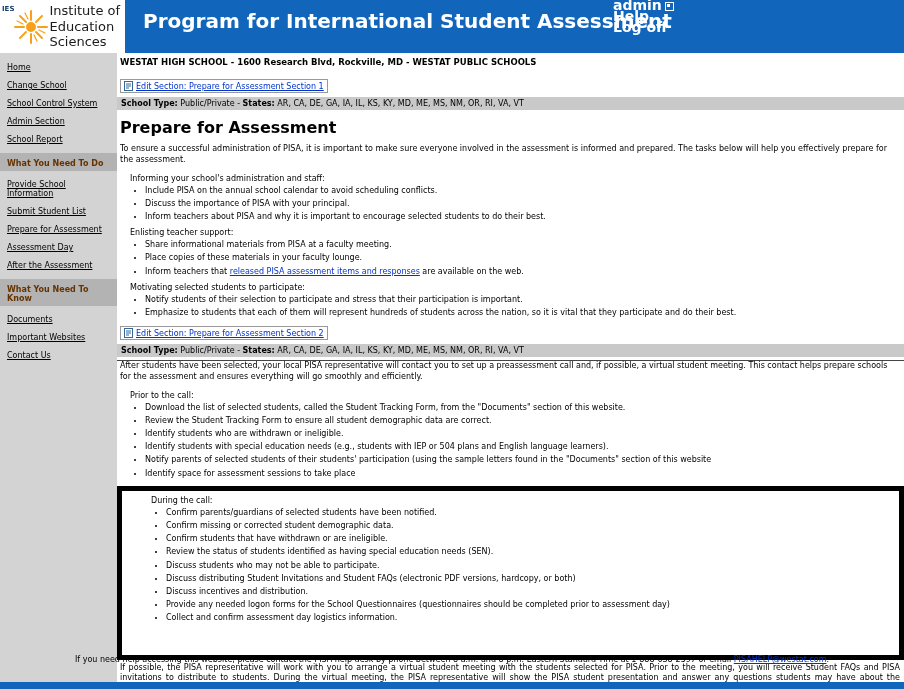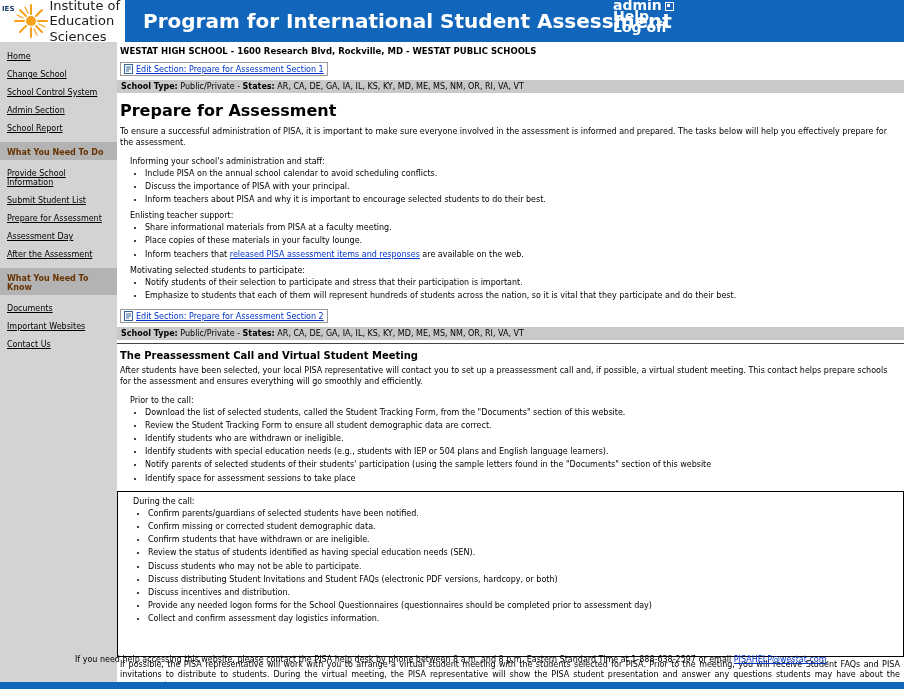--- a/index.html
+++ b/index.html
@@ -1,55 +1,55 @@
 <!DOCTYPE html>
 <html><head>
 <meta charset="utf-8">
 <style>
   html,body{margin:0;padding:0;}
   body{width:904px;height:689px;position:relative;overflow:hidden;background:#fff;
        font-family:"DejaVu Sans", sans-serif;color:#000;}
   a{cursor:pointer;}
 
   
-  .header{display:flex;height:42px;}
+  .header{display:flex;height:53px;}
   .logo-area{width:122px;min-width:122px;background:#fff;display:flex;align-items:center;padding:2px 1px 2px 2px;}
   .ies-text{font-size:7px;font-weight:bold;color:#1a3e6e;align-self:flex-start;margin-top:3px;}
   .sunburst{width:34px;height:34px;flex-shrink:0;}
   .org-name{font-size:13px;color:#1a1a1a;line-height:1.2;margin-left:1px;}
   .banner{flex:1;background:#1166bb;position:relative;}
   .site-title{margin:0;color:#fff;font-size:20px;font-weight:bold;padding:9px 0 0 18px;}
   .user-links{position:absolute;left:488px;top:0;color:#fff;font-size:14px;font-weight:bold;line-height:11px;}
   .user-links a{color:#fff;text-decoration:none;display:block;}
   .admin-icon{display:inline-block;width:7px;height:7px;border:1px solid #fff;margin-left:3px;vertical-align:-1px;position:relative;}
   .admin-icon::after{content:"";position:absolute;left:1px;top:1px;width:3px;height:3px;background:#fff;}
 
   
   .page-body{display:flex;align-items:stretch;min-height:624px;}
   .sidebar{width:117px;min-width:117px;background:#d3d3d3;padding-top:10px;}
   .nav-link{display:block;font-size:8px;color:#000;text-decoration:underline;margin:0 4px 9px 7px;}
   .nav-header{font-size:8px;font-weight:bold;color:#663300;background:#b3b3b3;padding:6px 2px 3px 7px;margin:0 0 9px 0;}
   .main{flex:1;min-width:0;}
 
   .school-bar{font-size:8.5px;font-weight:bold;padding:4px 2px 3px 3px;}
-  .edit-row{margin:0 0 2px 3px;}
+  .edit-row{margin:6px 0 2px 3px;}
   .edit-link{display:inline-flex;align-items:center;gap:3px;border:1px solid #999;padding:1px 3px;font-size:8px;background:#fff;}
   .edit-link a{color:#0033cc;text-decoration:underline;}
   .meta-bar{background:#c9c9c9;font-size:8px;padding:2px 4px;margin-bottom:2px;}
   .meta-bar b{font-weight:bold;}
   .page-title{font-size:16px;font-weight:bold;margin:8px 0 7px 3px;}
   .para{font-size:8px;margin:0 4px 8px 3px;line-height:1.35;}
   .para.justify{text-align:justify;}
   .group-label{font-size:8px;margin:7px 0 3px 13px;}
   ul.bullets{margin:0 0 6px 28px;padding:0;}
   ul.bullets li{font-size:8px;margin-bottom:4px;line-height:1.15;}
   .inline-link{color:#0033cc;text-decoration:underline;}
   .section-rule{border:none;border-top:1px solid #444;margin:3px 0 0 0;}
   .sub-title{font-size:10px;font-weight:bold;margin:6px 0 5px 3px;}
-  .during-box{border:1px solid #000000;margin:8px 0 3px 0;padding:3px 3px 26px 2px;}
+  .during-box{border:5px solid #000000;margin:8px 0 3px 0;padding:3px 3px 26px 16px;}
   .during-box .group-label{margin-top:2px;}
 
   .footer{position:absolute;left:0;bottom:25px;width:100%;text-align:center;font-size:8px;}
   .bottom-bar{position:absolute;left:0;bottom:0;width:100%;height:7px;background:#1166bb;}
 </style>
 </head>
 <body>
 
 <div class="page">
 
@@ -177,21 +177,20 @@
       </div>
       <div class="meta-bar">
         <b>School Type:</b>
         <span>Public/Private</span>
         <span>-</span>
         <b>States:</b>
         <span>AR, CA, DE, GA, IA, IL, KS, KY, MD, ME, MS, NM, OR, RI, VA, VT</span>
       </div>
 
       <hr class="section-rule">
-      <h3 class="sub-title">The Preassessment Call and Virtual Student Meeting</h3>
       <p class="para">After students have been selected, your local PISA representative will contact you to set up a preassessment call and, if possible, a virtual student meeting. This contact helps prepare schools for the assessment and ensures everything will go smoothly and efficiently.</p>
 
       <div>
         <div class="group-label">Prior to the call:</div>
         <ul class="bullets">
           <li>Download the list of selected students, called the Student Tracking Form, from the "Documents" section of this website.</li>
           <li>Review the Student Tracking Form to ensure all student demographic data are correct.</li>
           <li>Identify students who are withdrawn or ineligible.</li>
           <li>Identify students with special education needs (e.g., students with IEP or 504 plans and English language learners).</li>
           <li>Notify parents of selected students of their students' participation (using the sample letters found in the "Documents" section of this website</li>

